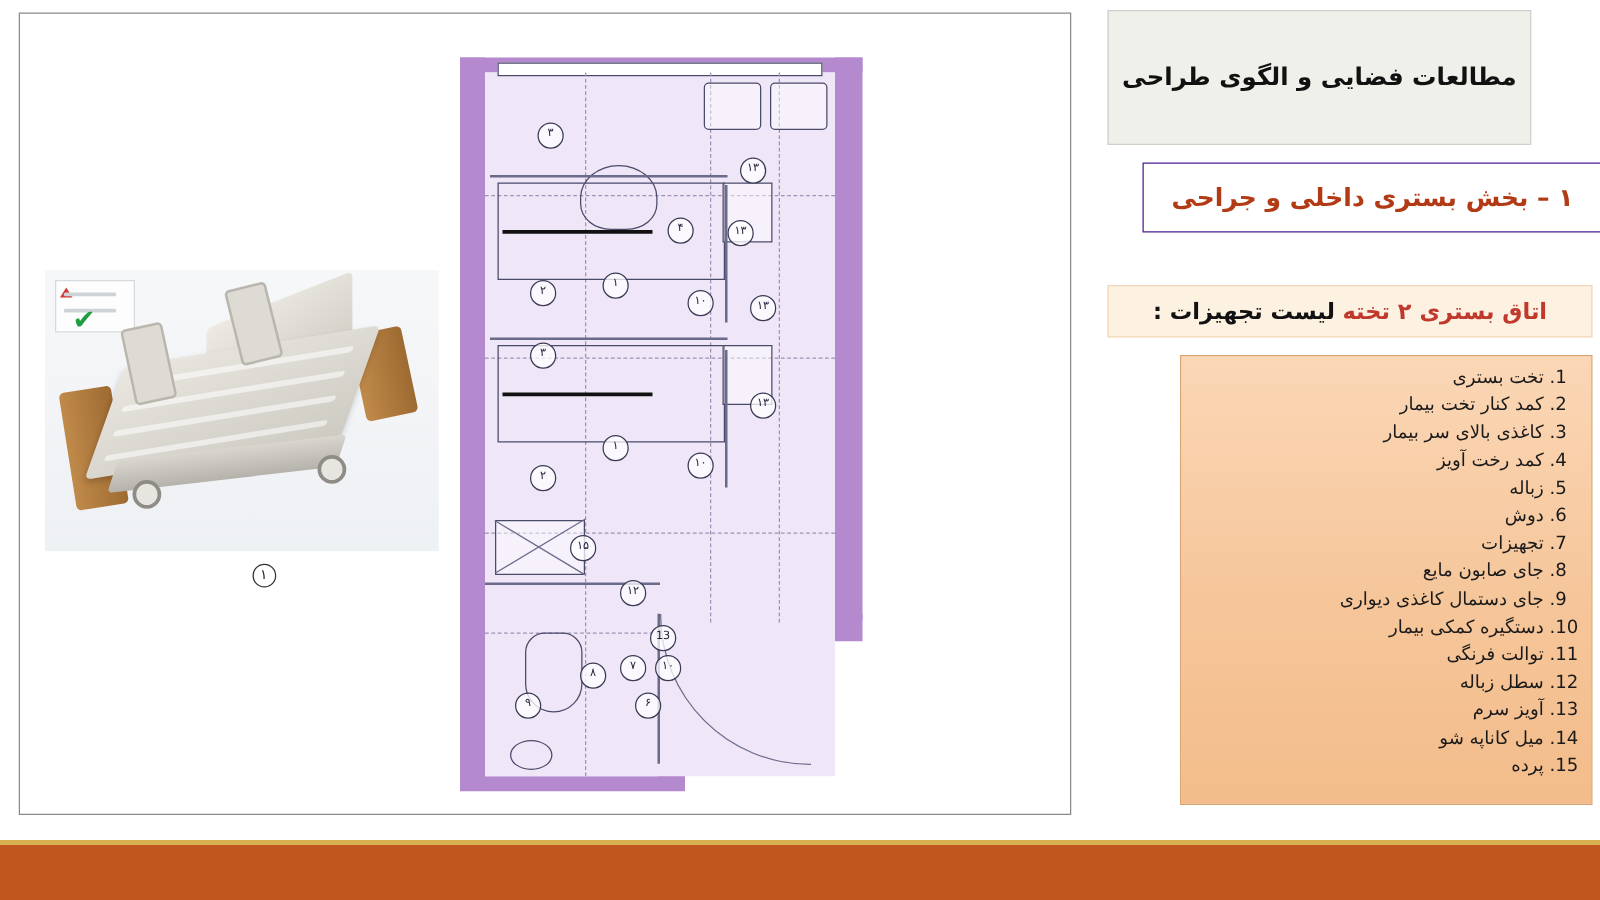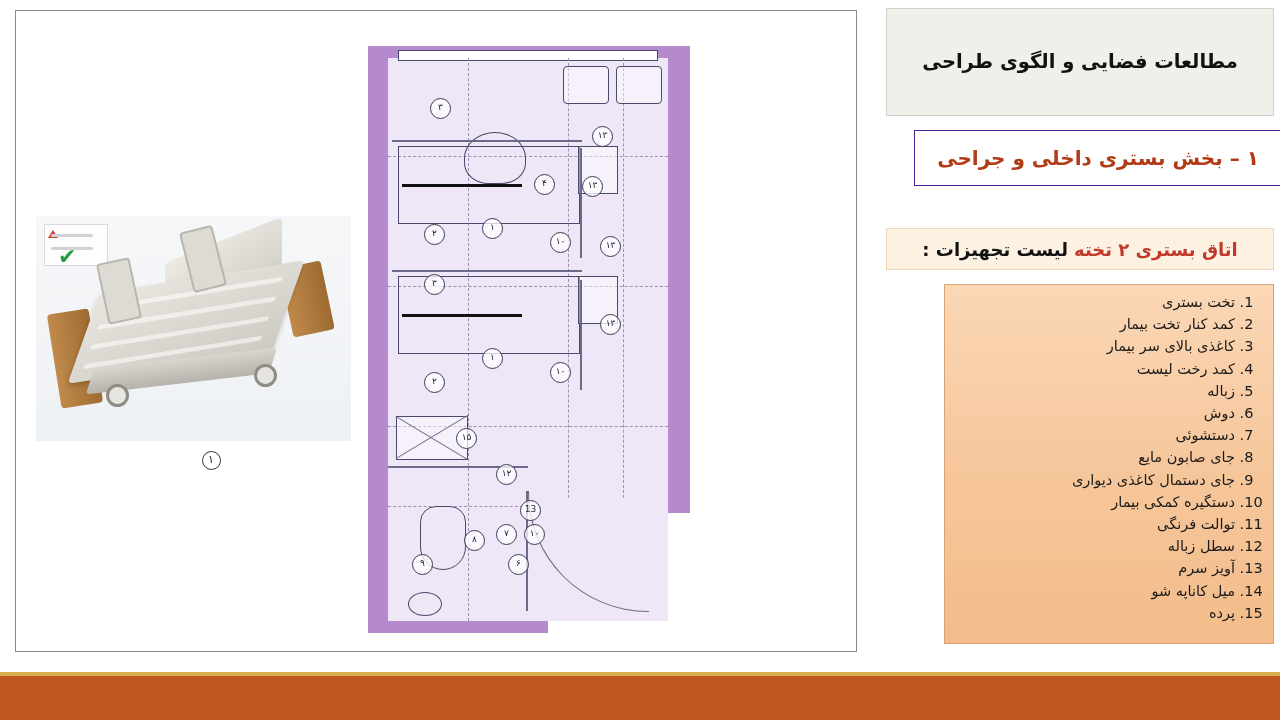--- a/index.html
+++ b/index.html
@@ -247,21 +247,21 @@
     position: absolute;
     left: 880px;
     top: 0;
     width: 400px;
     height: 672px;
   }
   .title-card {
     position: absolute;
     left: 6px;
     top: 8px;
-    width: 388px;
+    width: 339px;
     height: 108px;
     background: #eff0ea;
     border: 1px solid #cfd0c8;
     box-sizing: border-box;
     display: flex;
     flex-direction: column;
     align-items: center;
     justify-content: center;
     gap: 10px;
     text-align: center;
@@ -450,24 +450,24 @@
   <div class="equip-head">
     <span class="hl">اتاق بستری ۲ تخته</span>
     <span>لیست تجهیزات :</span>
   </div>
 
   <div class="equip-list">
     <ol>
       <li>تخت بستری</li>
       <li>کمد کنار تخت بیمار</li>
       <li>کاغذی بالای سر بیمار</li>
-      <li>کمد رخت لیست</li>
+      <li>کمد رخت آویز</li>
       <li>زباله</li>
       <li>دوش</li>
-      <li>دستشوئی</li>
+      <li>تجهیزات</li>
       <li>جای صابون مایع</li>
       <li>جای دستمال کاغذی دیواری</li>
       <li>دستگیره کمکی بیمار</li>
       <li>توالت فرنگی</li>
       <li>سطل زباله</li>
       <li>آویز سرم</li>
       <li>میل کاناپه شو</li>
       <li>پرده</li>
     </ol>
   </div>

